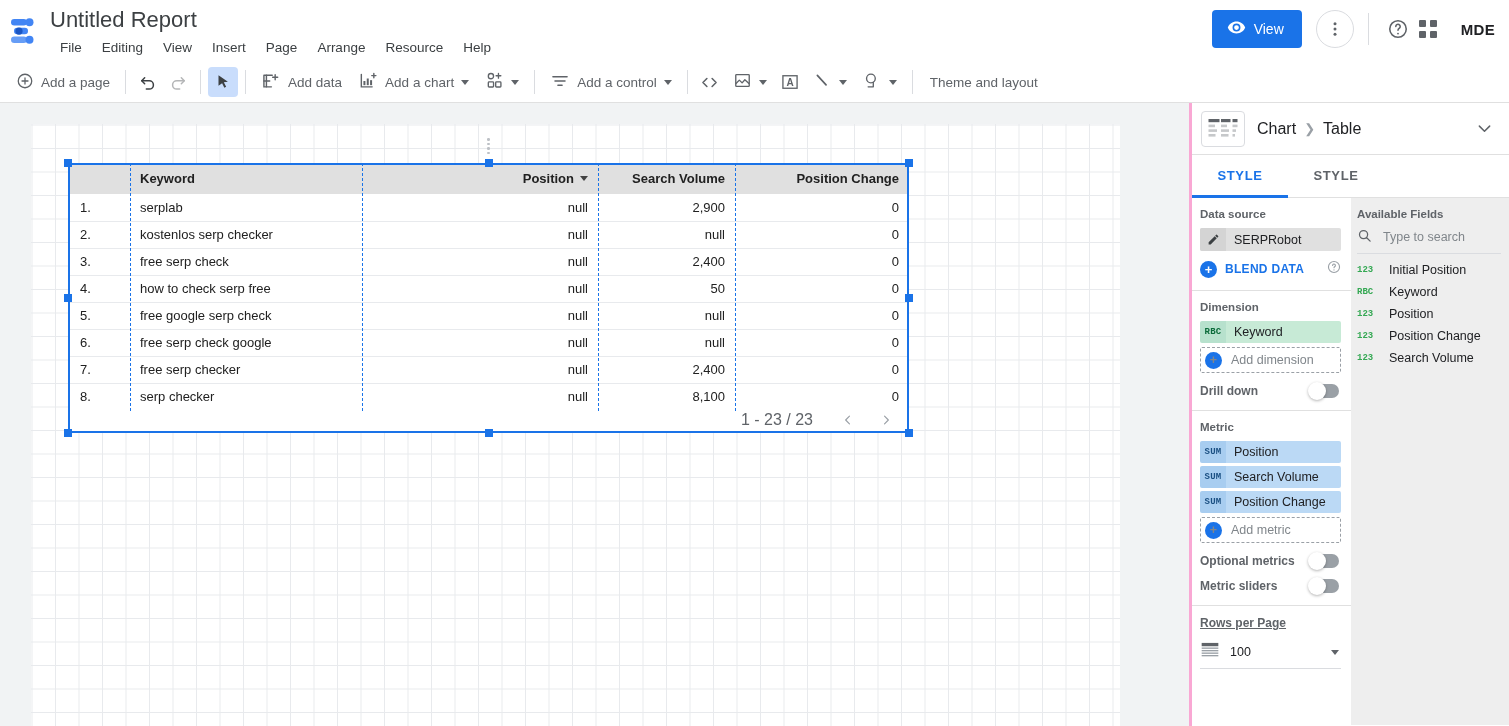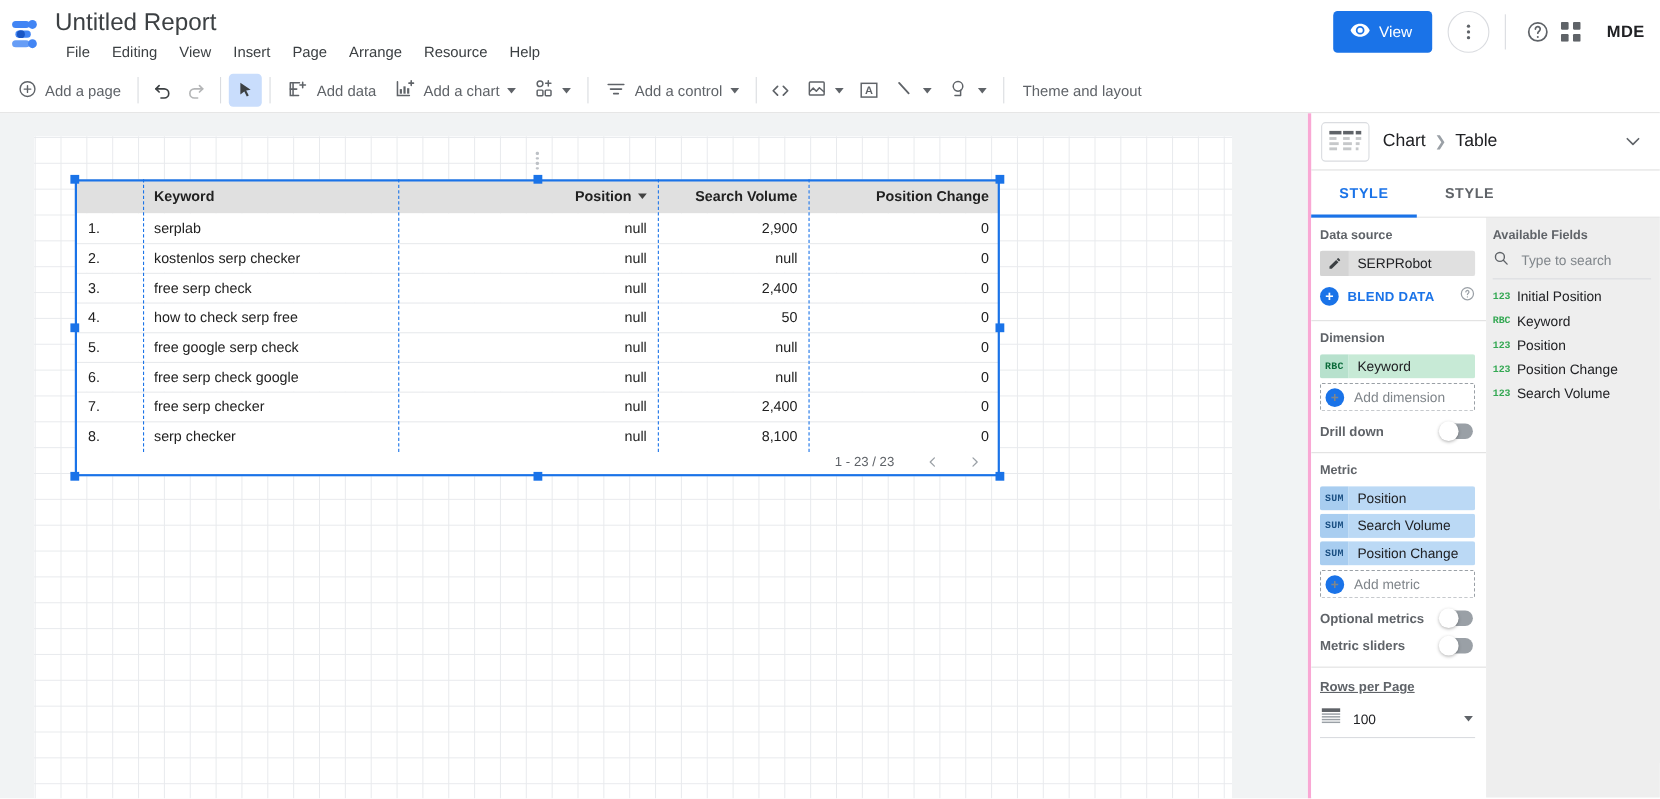--- a/index.html
+++ b/index.html
@@ -151,21 +151,21 @@
   .th-sort { display: inline-flex; align-items: center; gap: 6px; }
   .sort-caret { width: 0; height: 0; border-left: 4px solid transparent;
                 border-right: 4px solid transparent; border-top: 5px solid #424242; }
   
   .coldiv { position: absolute; top: 0; bottom: 22px; width: 0;
             border-left: 1px dashed #1a73e8; z-index: 5; pointer-events: none; }
   .pager {
     position: absolute; left: 0; right: 0; bottom: 0; height: 26px;
     display: flex; align-items: center; justify-content: flex-end;
     gap: 12px; padding-right: 10px; background: #fff;
-    font-size: 12px; color: #5f6368;
+    font-size: 16px; color: #5f6368;
   }
   .pager-arrow { width: 26px; height: 26px; display: flex; align-items: center;
                  justify-content: center; cursor: pointer; color: #9aa0a6; }
   .pager-label { margin-right: 10px; }
 
   
   .rpanel {
     position: absolute; right: 0; top: 103px; width: 320px; height: 623px;
     background: #fff; border-left: 3px solid #f9a8d4;
   }
@@ -256,21 +256,21 @@
                padding: 10px 10px 6px 6px; }
   .searchrow { display: flex; align-items: center; gap: 9px;
                margin: 0 8px 0 6px; padding-bottom: 5px;
                border-bottom: 1px solid #dadce0; }
   .searchrow input {
     flex: 1; border: none; outline: none; background: transparent;
     font-size: 12.5px; color: #202124; font-family: "Liberation Sans", sans-serif;
     height: 22px;
   }
   .searchrow input::placeholder { color: #80868b; }
-  .fieldrow { display: flex; align-items: center; height: 22px;
+  .fieldrow { display: flex; align-items: center; gap: 10px; height: 22px;
               padding-left: 6px; cursor: pointer; }
   .fieldrow .ftype { width: 22px; font-size: 9px; font-weight: bold;
                      color: #34a853; font-family: "Liberation Mono", monospace;
                      text-align: left; }
   .fieldrow .fname { font-size: 12.5px; color: #202124; }
 
   .rpp-title { font-size: 12px; font-weight: bold; color: #5f6368; text-decoration: underline; }
   .selectrow {
     display: flex; align-items: center; gap: 10px; margin-top: 10px;
     padding-bottom: 4px; border-bottom: 1px solid #dadce0; cursor: pointer;

